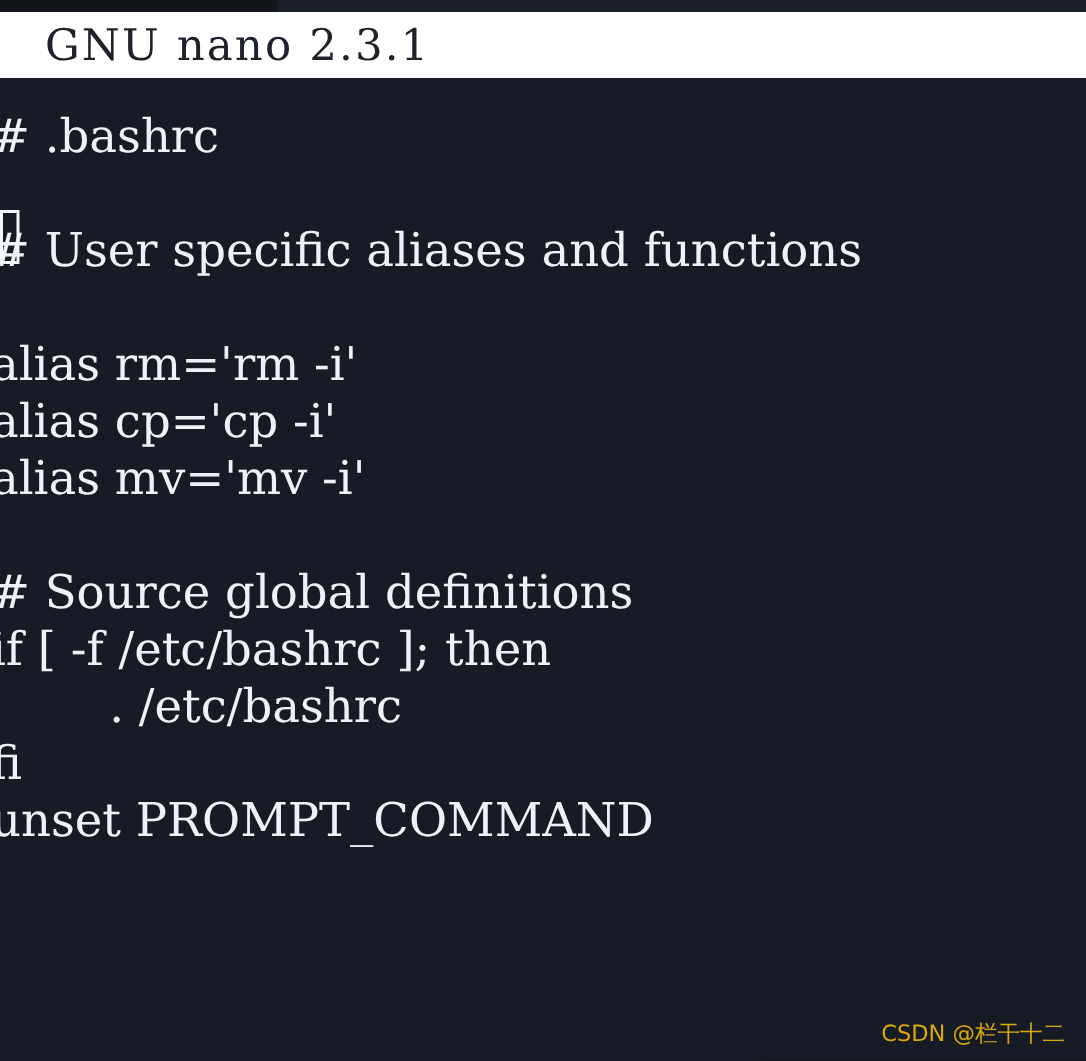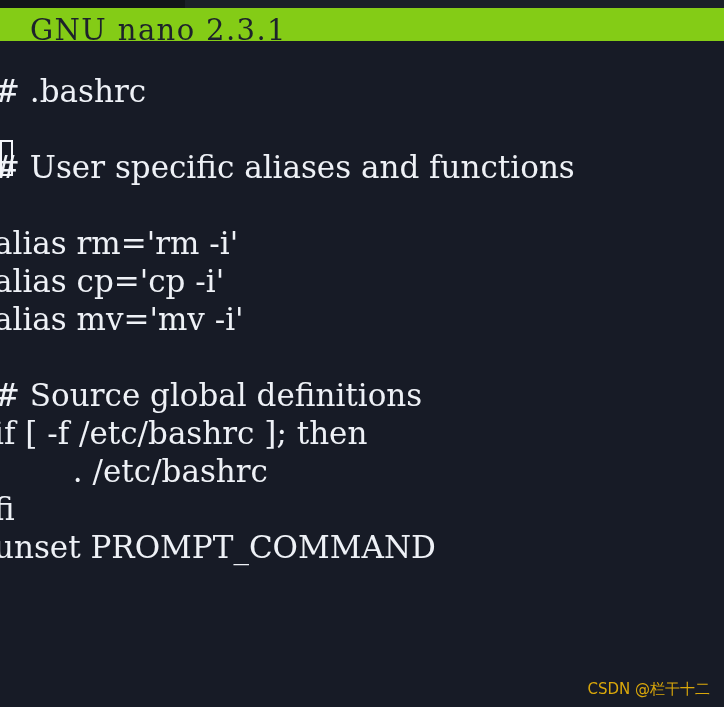--- a/index.html
+++ b/index.html
@@ -36,22 +36,22 @@
     height: 8px;
     background: #121519;
   }
 
   
   .titlebar {
     position: absolute;
     left: 0;
     top: 8px;
     width: 724px;
-    height: 33px;
-    background: #84cc16;
+    height: 44px;
+    background: #ffffff;
     overflow: hidden;
   }
   .titlebar-text {
     position: absolute;
     left: 30px;
     top: 0;
     line-height: 44px;
     font-family: "DejaVu Serif", serif;
     font-size: 29px;
     letter-spacing: 1.4px;

